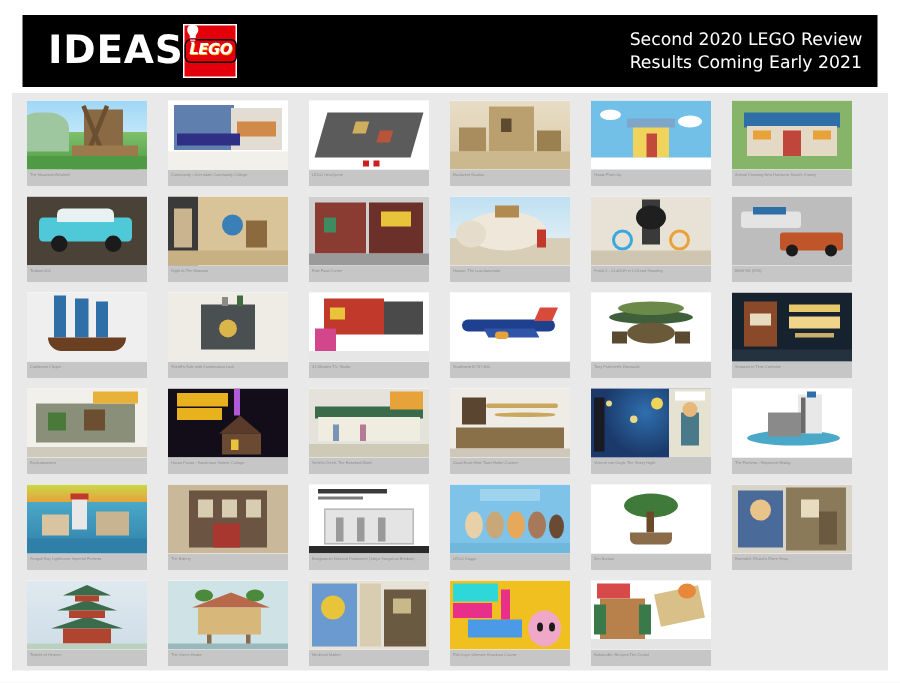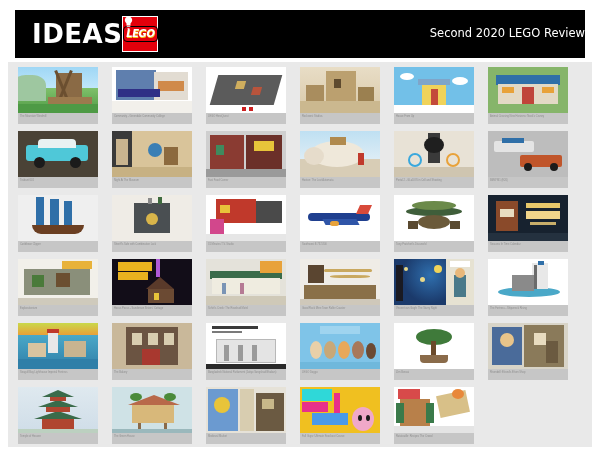--- a/index.html
+++ b/index.html
@@ -62,20 +62,21 @@
     letter-spacing: 0.5px;
     line-height: 1;
   }
   #ideas-bulb {
     position: absolute;
     right: -11px; top: -5px;
     width: 9px; height: 13px;
   }
   #header-message {
     margin-left: auto;
+    margin-right: 10px;
     color: #ffffff;
     font-family: "DejaVu Sans", sans-serif;
     font-size: 11.5px;
     line-height: 1.32;
     font-weight: 400;
   }
   
   #content {
     position: absolute;
     left: 8px; top: 62px;
@@ -136,20 +137,21 @@
         <svg id="ideas-bulb" viewBox="0 0 9 13" aria-hidden="true">
           <path d="M4.5 0.4 C6.6 0.4 8.2 2 8.2 4 C8.2 5.6 7.2 6.6 6.5 7.6 L6.5 9.4 L2.5 9.4 L2.5 7.6 C1.8 6.6 0.8 5.6 0.8 4 C0.8 2 2.4 0.4 4.5 0.4 Z M2.7 10.3 L6.3 10.3 L6.3 11.1 L2.7 11.1 Z M3.1 11.9 L5.9 11.9 L5.2 12.8 L3.8 12.8 Z" fill="#ffffff"></path>
         </svg>
       </div>
       <div id="lego-logo">
         <span id="lego-logo-text">LEGO</span>
       </div>
     </div>
     <div id="header-message">
       <div>Second 2020 LEGO Review</div>
+      <div>Results Coming Early 2021</div>
     </div>
   </div>
 
   <div id="content">
     <div id="grid">
         <div class="card">
           <div class="thumb">
             <div class="thumb-inner" style="background:linear-gradient(#9fd7f5 0%,#bfe6fa 45%,#7fc06a 46%,#4e9a45 100%)">
         <div class="blob" style="left:-6px;top:8px;width:34px;height:26px;background:#9ec7a0;border-radius:40% 40% 0 0"></div>
         <div class="box" style="left:38px;top:6px;width:26px;height:34px;background:#8a6a45"></div>

